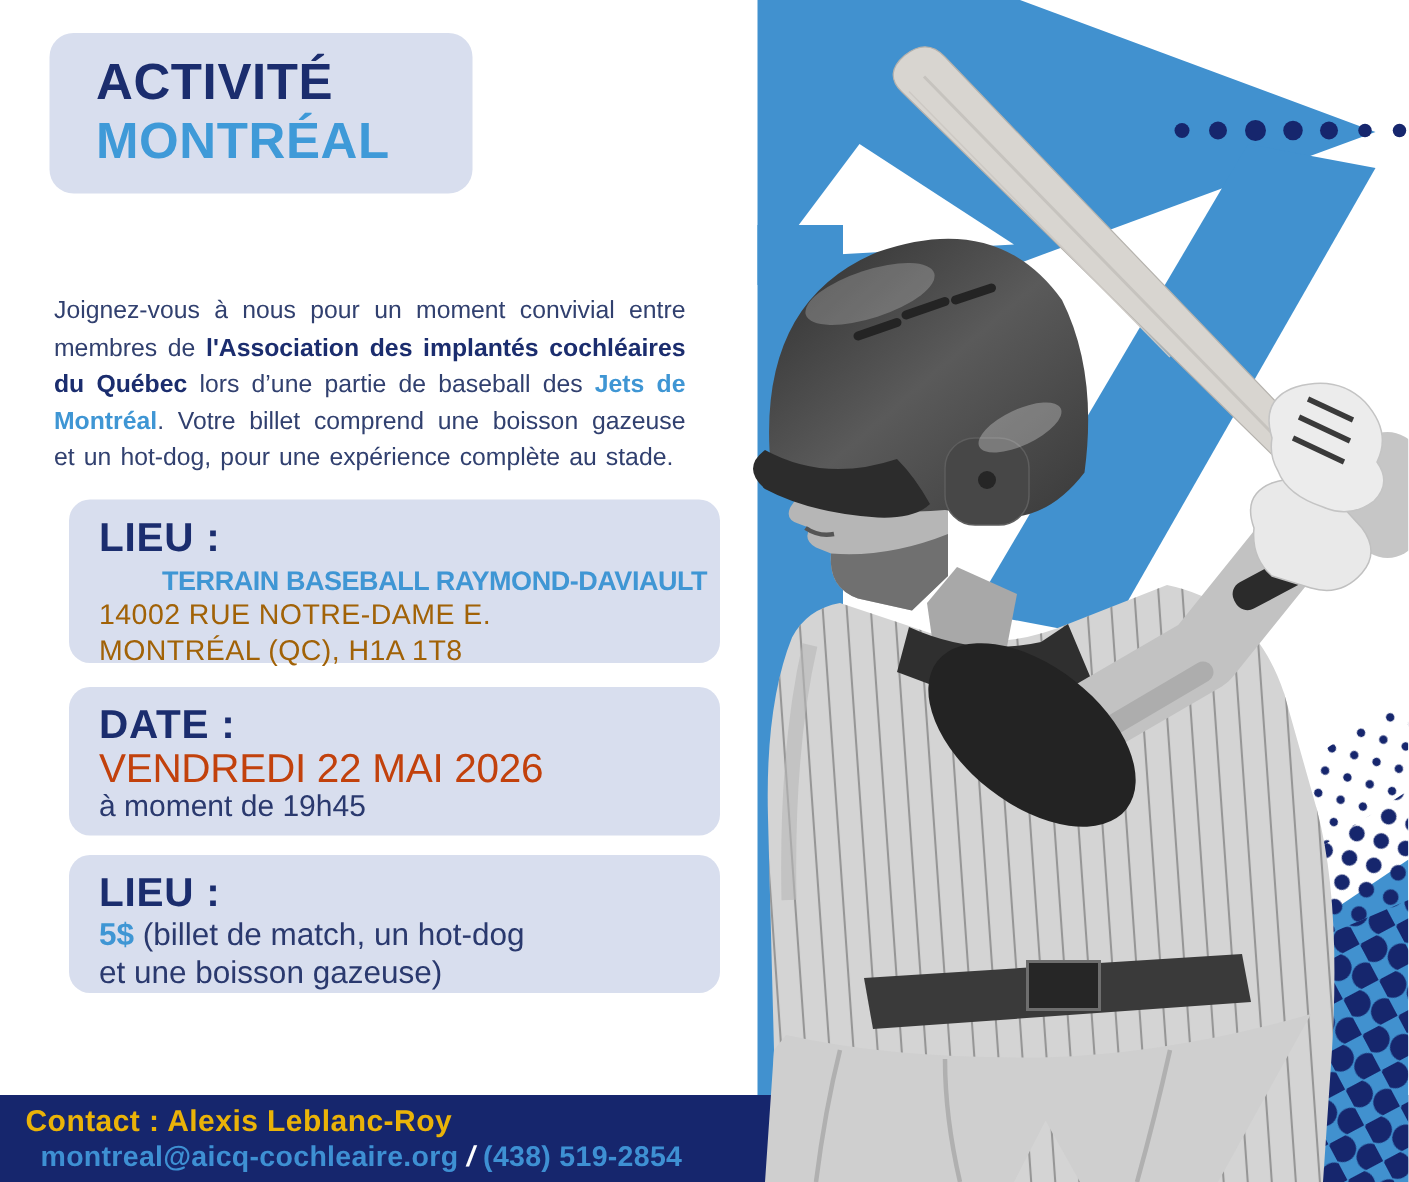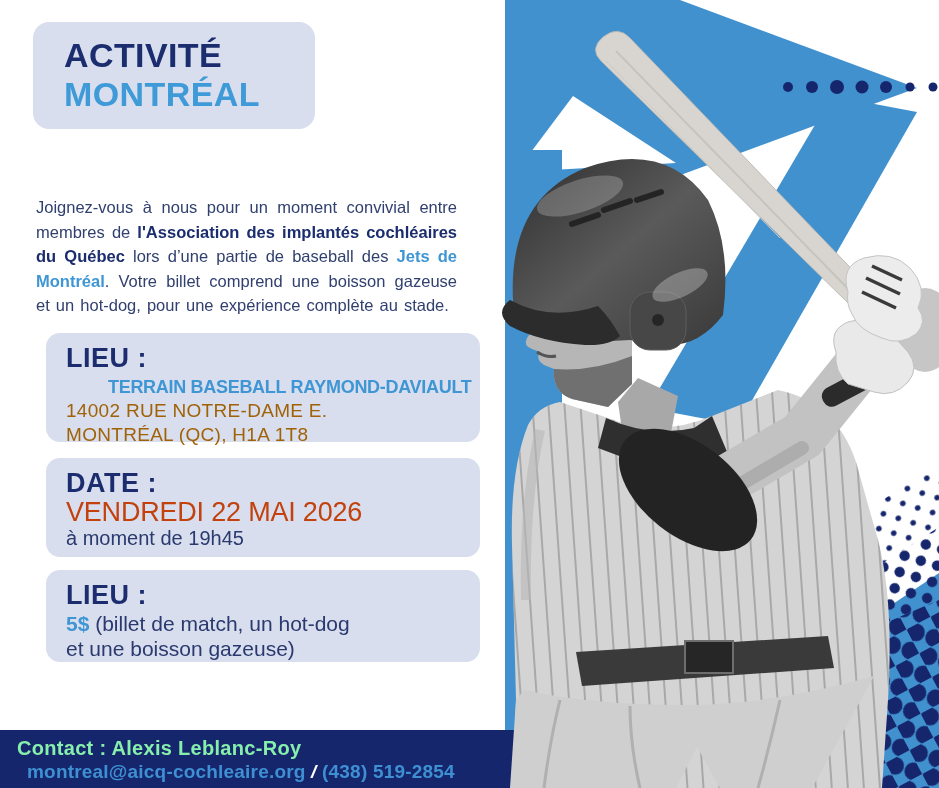--- a/index.html
+++ b/index.html
@@ -39,21 +39,21 @@
   .date-main{font-size:27px;font-weight:400;color:#c2410c;letter-spacing:-.2px;line-height:27px;white-space:nowrap;}
   .date-time{font-size:20px;color:#2A396E;line-height:25px;}
   .tarif-line{font-size:21px;color:#2A396E;line-height:25px;}
   .price{font-weight:800;color:#3F96D4;}
 
   
   .footer{
     position:absolute;left:0;top:730px;width:939px;height:58px;
     background:#16266D;z-index:1;box-sizing:border-box;padding:6px 0 0 17px;
   }
-  .f1{color:#86efac;font-weight:800;font-size:20px;line-height:24px;letter-spacing:.3px;}
+  .f1{color:#eab308;font-weight:800;font-size:20px;line-height:24px;letter-spacing:.3px;}
   .f2{font-size:19px;font-weight:800;line-height:24px;letter-spacing:.2px;margin-left:10px;}
   .f-blue{color:#3E90D3;}
   .f-sep{color:#ffffff;font-style:italic;font-weight:800;}
 
   
   .art{position:absolute;left:480px;top:0;width:459px;height:788px;z-index:2;}
 </style>
 </head>
 <body>
 

